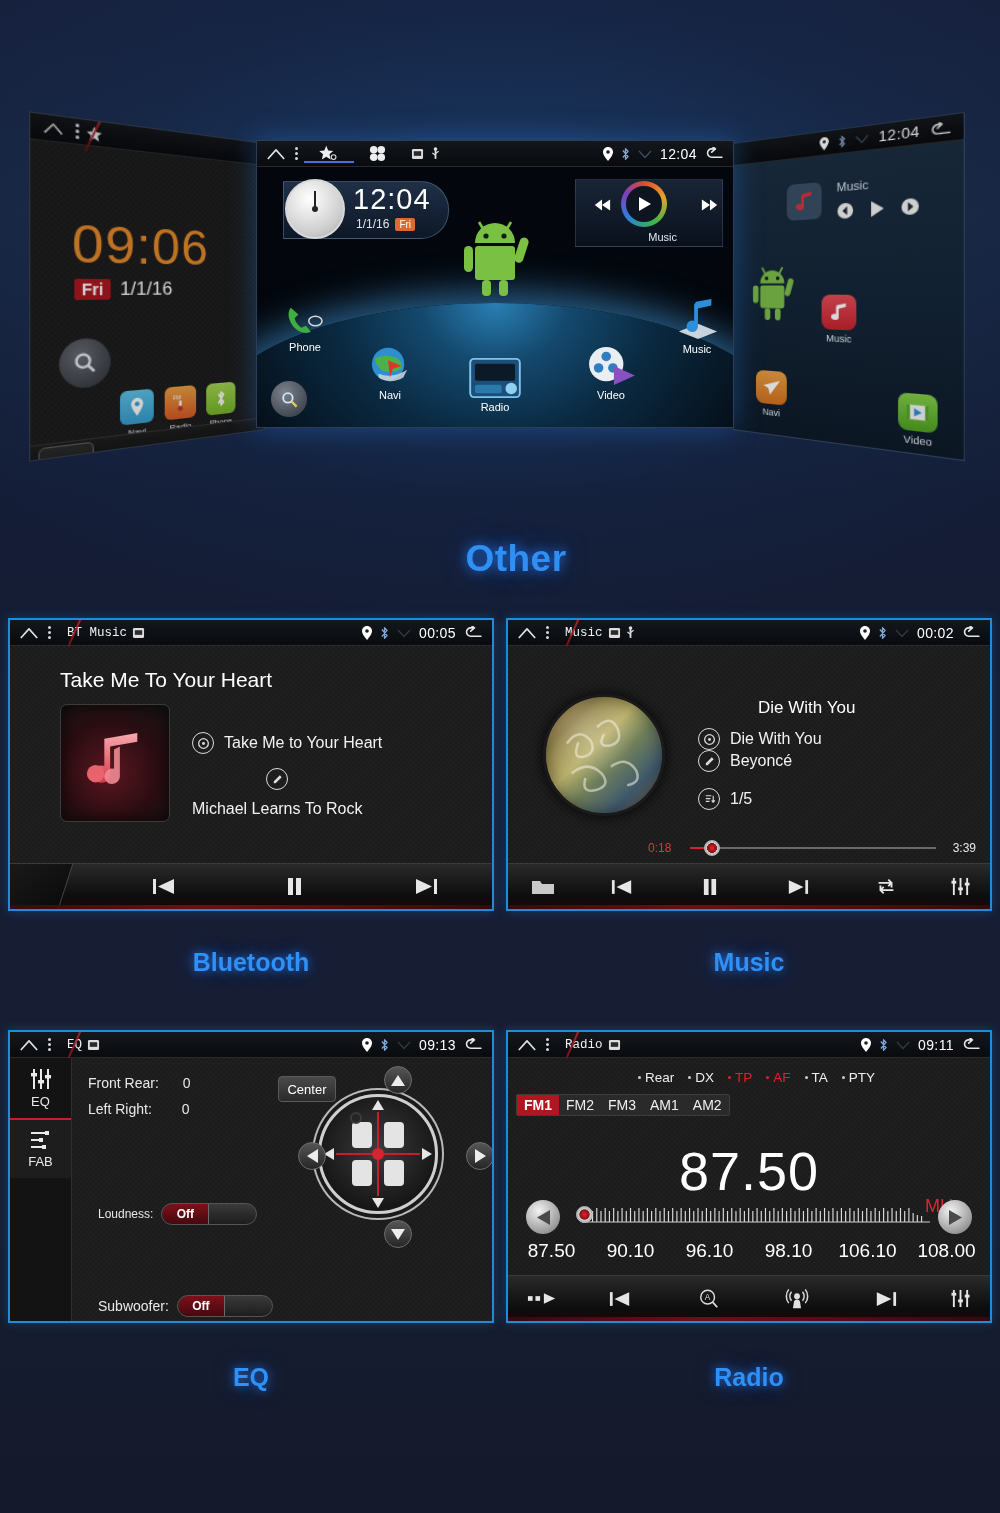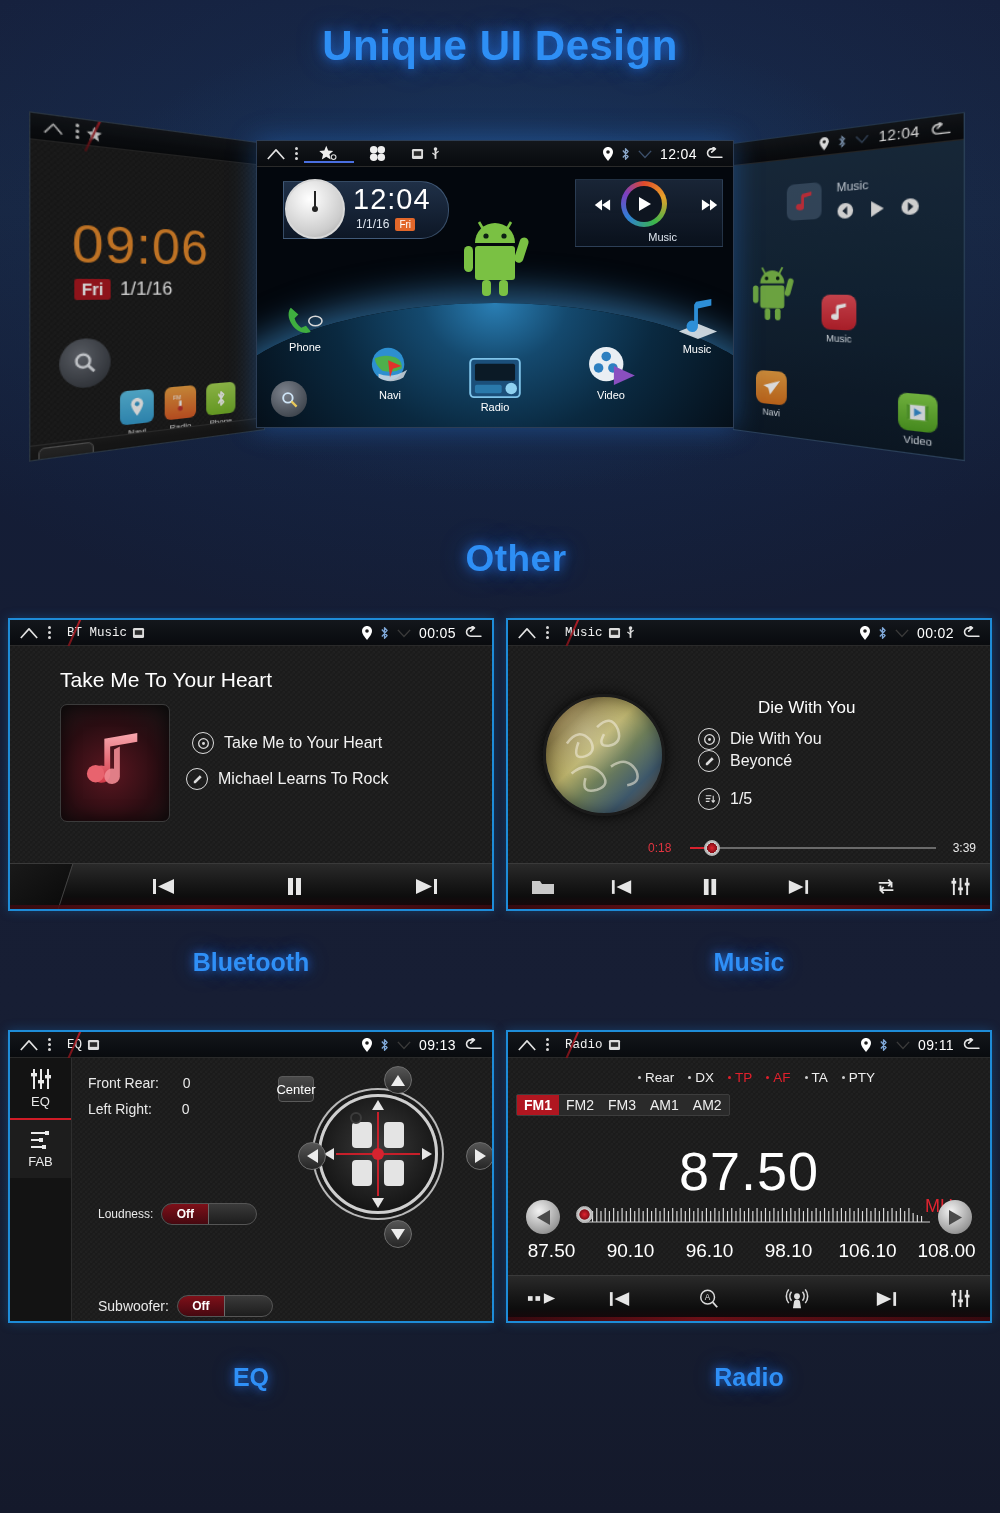--- a/index.html
+++ b/index.html
@@ -154,21 +154,21 @@
     position:absolute; left:0; top:0; width:62px; height:267px;
     background:#131313; border-right:1px solid #2e2e2e;
   }
   .eq-tab{
     height:60px; display:flex; flex-direction:column; align-items:center; justify-content:center; gap:4px;
     color:#eaeaea; font-size:13px; cursor:pointer;
   }
   .eq-tab.active{ background:#1d1d1d; border-top:2px solid #cf1b26; }
   .eq-row{ position:absolute; color:#e9e9e9; font-size:14px; display:flex; gap:10px; }
   .eq-center-btn{
-    position:absolute; left:268px; top:18px; width:36px; height:26px;
+    position:absolute; left:268px; top:18px; width:58px; height:26px;
     border-radius:4px; border:1px solid #5a5a5a;
     background:linear-gradient(180deg,#4a4a4a,#2a2a2a);
     color:#fff; font-size:13px; display:flex; align-items:center; justify-content:center;
     cursor:pointer;
   }
   .toggle{
     position:relative; width:96px; height:22px; border-radius:11px;
     background:linear-gradient(180deg,#3a3a3a,#1d1d1d);
     border:1px solid #555; display:flex; align-items:center; overflow:hidden;
   }
@@ -235,21 +235,20 @@
   }
   
   .ss-clock{ position:absolute; color:#ef8a22; font-weight:300; }
   .appchip{ width:26px;height:26px;border-radius:6px; display:flex;align-items:center;justify-content:center; }
 </style>
 </head>
 <body>
 
 <div class="page">
 
-  <div class="heading" id="title-main">Unique UI Design</div>
 
   <div class="hero">
 
     <div class="side-screen side-left carbon">
       <div class="statusbar" style="height:22px;">
         <div class="sb-left">
           <svg width="17" height="11" viewBox="0 0 20 12">
               <path d="M2 11 L10 2 L18 11" fill="none" stroke="#ddd" stroke-width="1.6" stroke-linejoin="round"></path>
             </svg>
           <div class="dots3">
@@ -617,21 +616,21 @@
 
       <div class="meta-row" style="left:182px;top:86px;">
         <span class="circ">
           <svg width="13" height="13" viewBox="0 0 14 14">
               <circle cx="7" cy="7" r="5.2" fill="none" stroke="#dcdcdc" stroke-width="1.4"></circle>
               <circle cx="7" cy="7" r="1.6" fill="#dcdcdc"></circle>
             </svg>
         </span>
         <span>Take Me to Your Heart</span>
       </div>
-      <div class="meta-row" style="left:176px;top:122px;">
+      <div class="meta-row" style="left:182px;top:122px;flex-direction:column;">
         <span class="circ">
           <svg width="13" height="13" viewBox="0 0 14 14">
               <path d="M9.5 2.5 L11.5 4.5 L5 11 H3 V9 Z" fill="#dcdcdc"></path>
             </svg>
         </span>
         <span>Michael Learns To Rock</span>
       </div>
     </div>
 
     <div class="btnbar">

